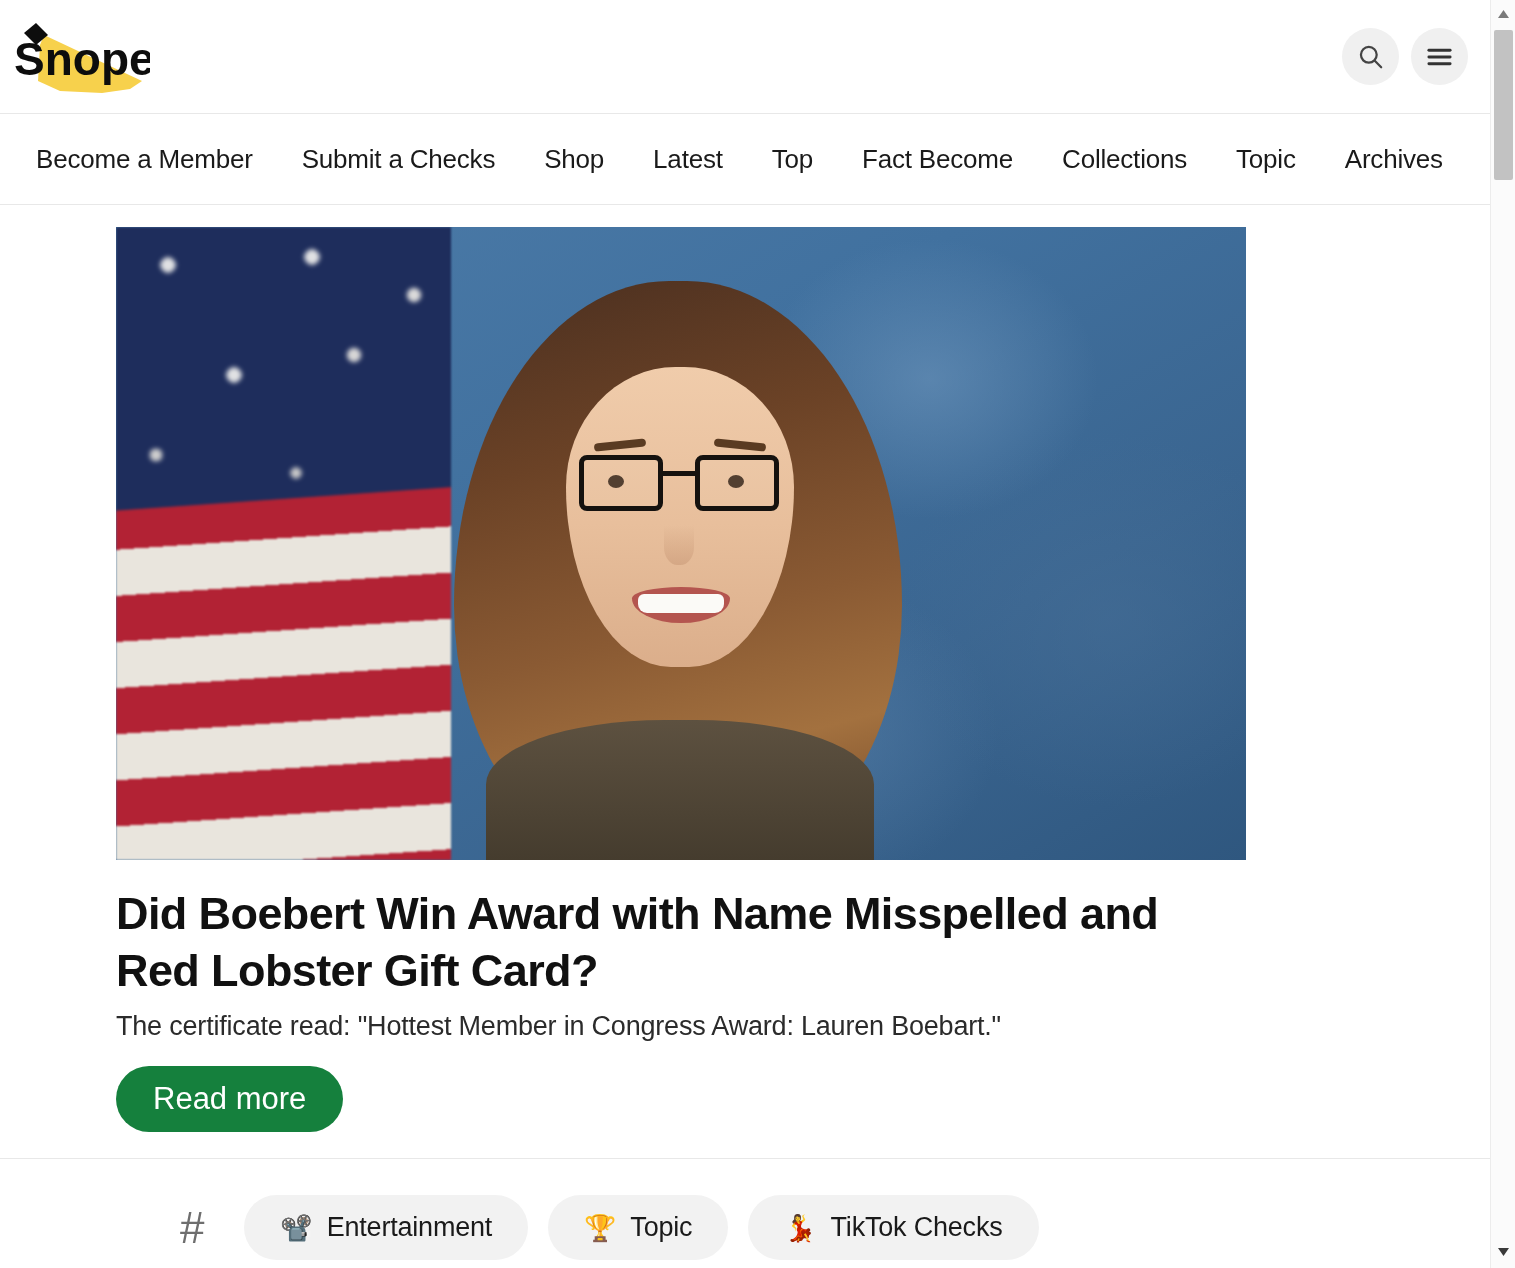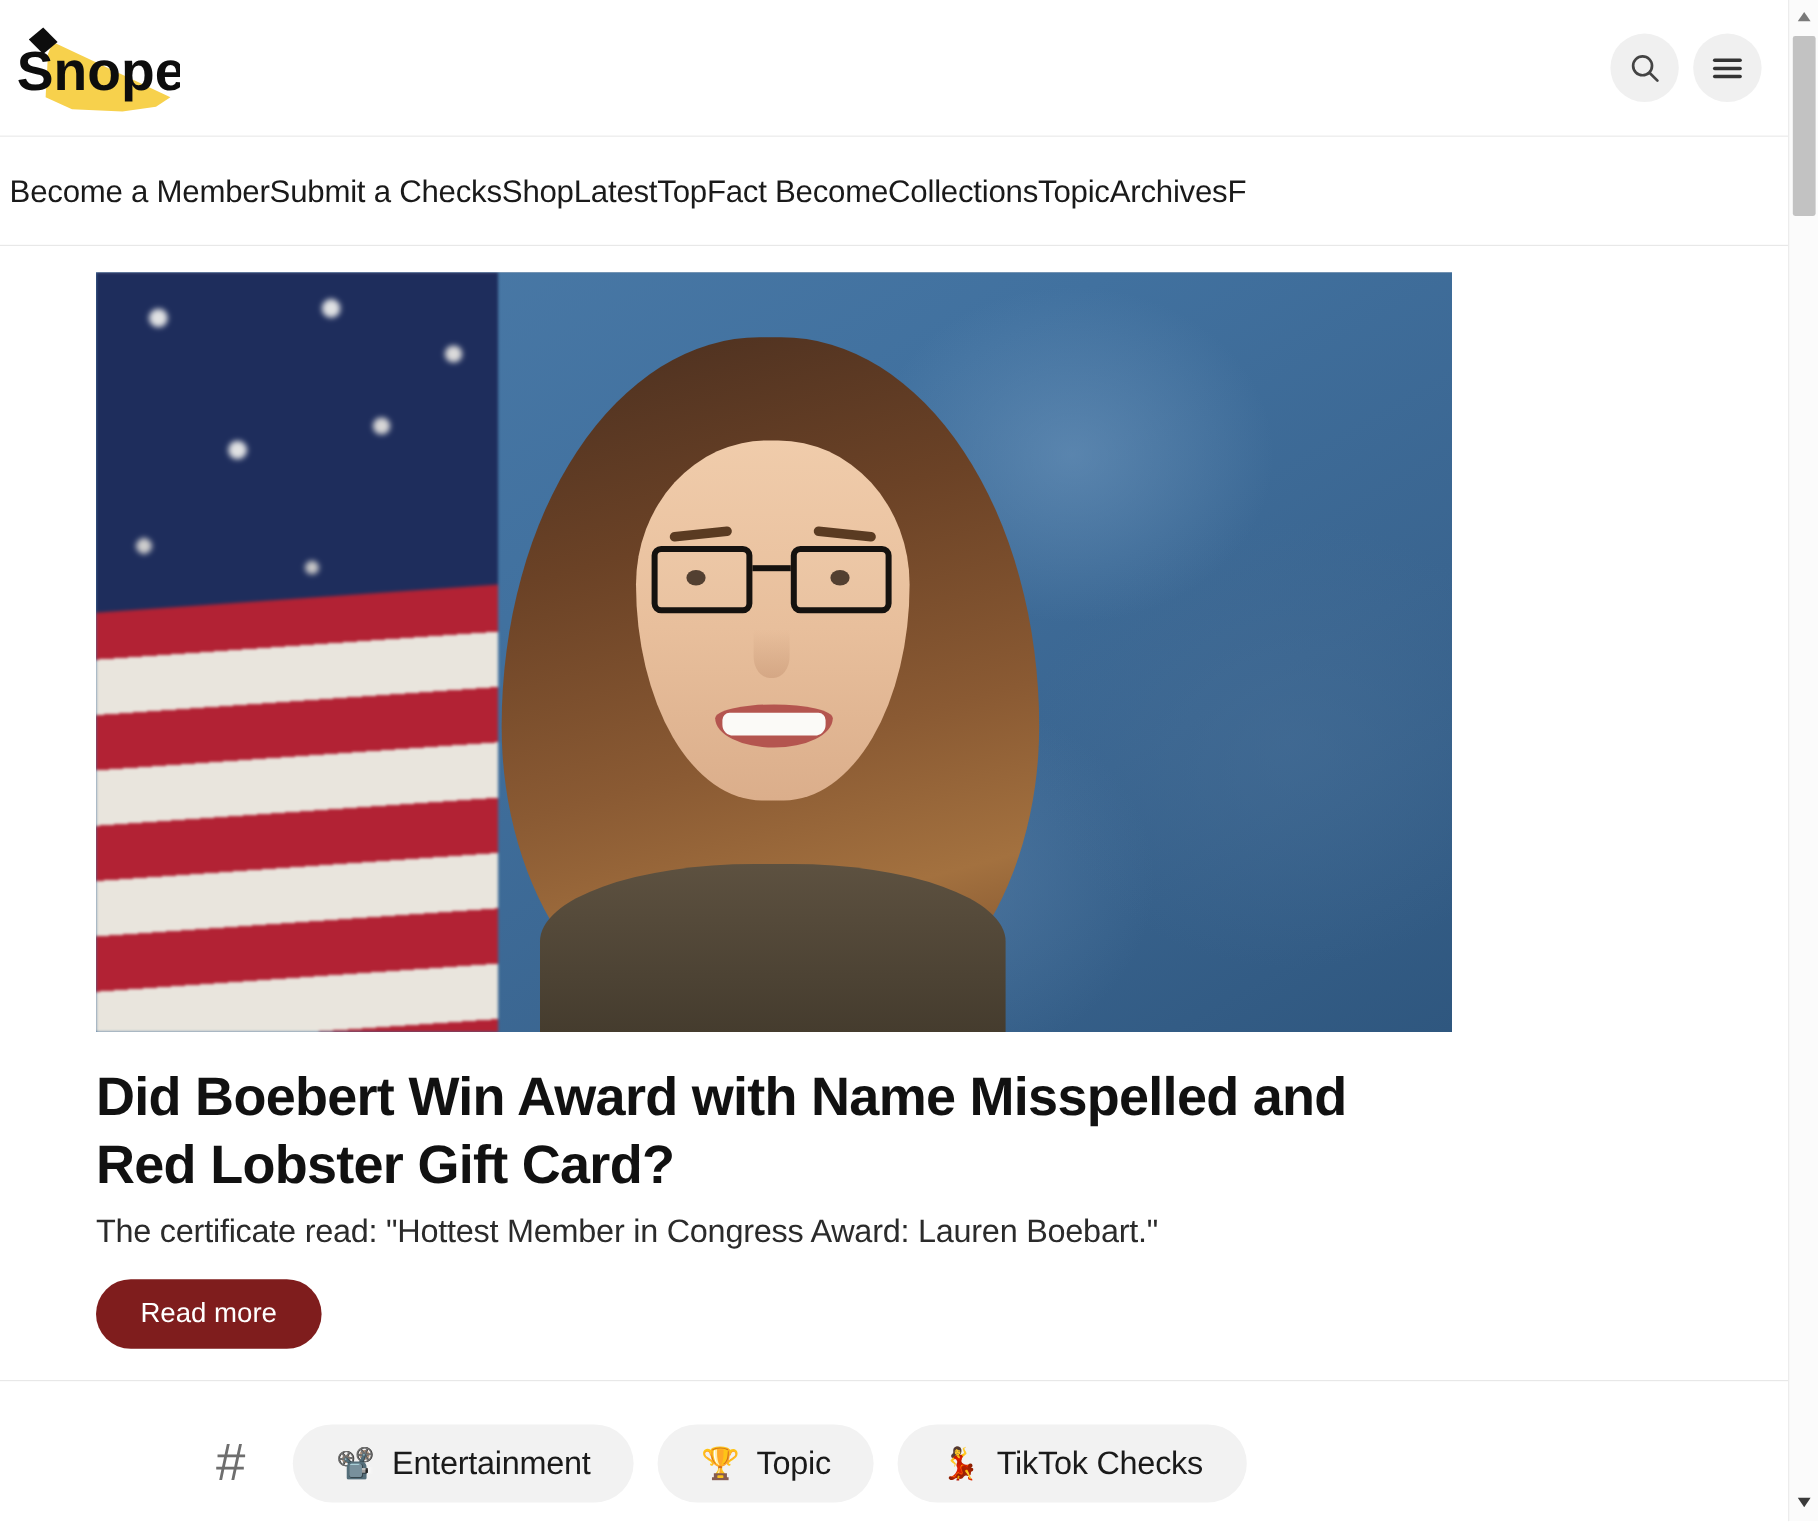--- a/index.html
+++ b/index.html
@@ -74,21 +74,22 @@
     background: #ffffff;
     border-bottom: 1px solid #e8e8e8;
     overflow: hidden;
     white-space: nowrap;
   }
 
   .nav-inner {
     display: flex;
     align-items: center;
     height: 100%;
-    padding-left: 8px;
+    padding-left: 36px;
+    gap: 49px;
   }
 
   .nav-link {
     font-family: "Liberation Sans", sans-serif;
     font-size: 26px;
     color: #1a1a1a;
     text-decoration: none;
     letter-spacing: -0.2px;
     white-space: nowrap;
     cursor: pointer;
@@ -98,21 +99,21 @@
   .featured {
     position: relative;
     background: #ffffff;
     padding: 22px 0 0 0;
     border-bottom: 1px solid #e8e8e8;
     padding-bottom: 26px;
   }
 
   .featured-inner {
     width: 1130px;
-    margin-left: 80px;
+    margin-left: 116px;
   }
 
   .hero-photo {
     position: relative;
     width: 1130px;
     height: 633px;
     overflow: hidden;
     background: #3a6590;
     cursor: pointer;
     display: block;
@@ -257,24 +258,24 @@
     font-family: "Liberation Sans", sans-serif;
     font-size: 27px;
     font-weight: normal;
     color: #2b2b2b;
     letter-spacing: -0.2px;
   }
 
   .read-more {
     display: inline-block;
     margin-top: 24px;
-    background: #7f1d1d;
+    background: #15803d;
     color: #ffffff;
     font-family: "Liberation Sans", sans-serif;
-    font-size: 23px;
+    font-size: 31px;
     font-weight: normal;
     padding: 16px 37px;
     border: none;
     border-radius: 40px;
     cursor: pointer;
     line-height: 1.1;
   }
 
   
   .tags-row {

